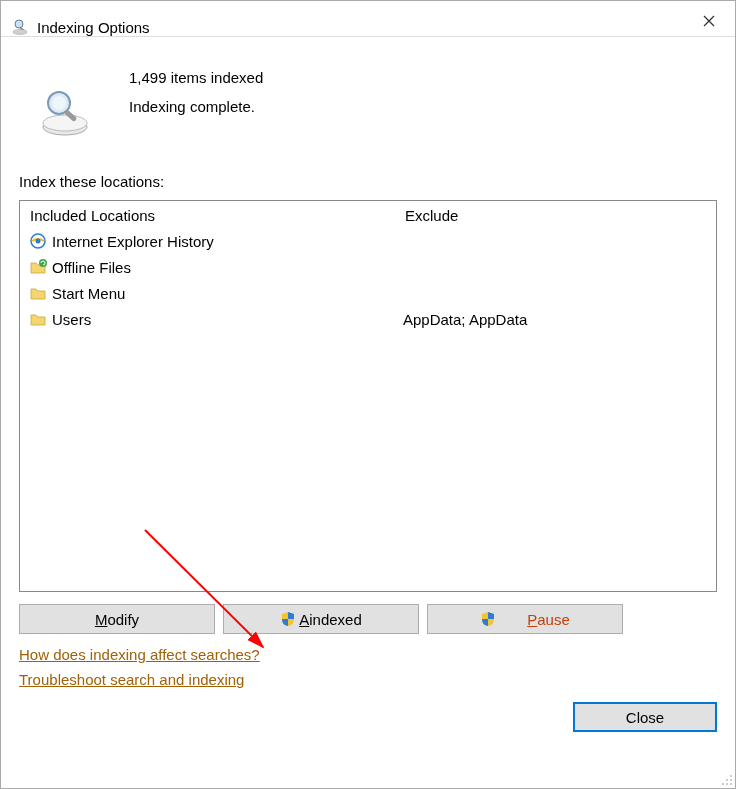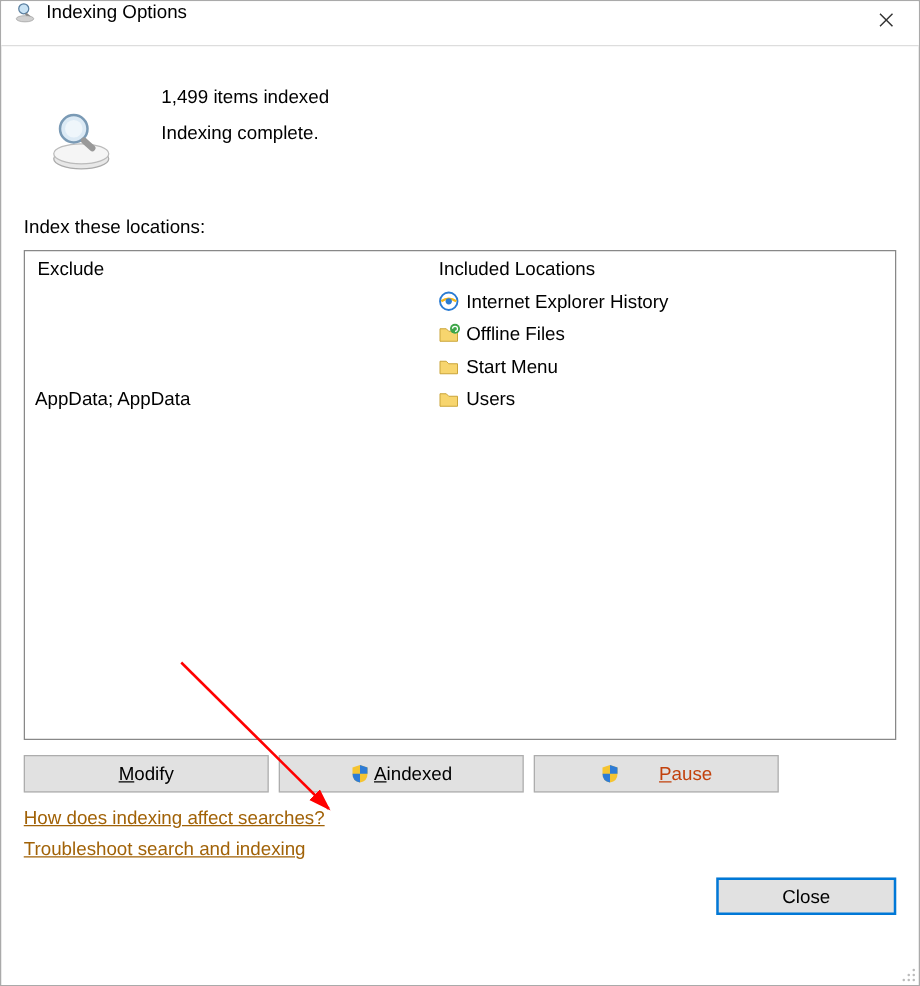--- a/index.html
+++ b/index.html
@@ -15,21 +15,21 @@
       width: 736px;
       height: 789px;
       border: 1px solid #aaa;
       background: #fff;
       display: flex;
       flex-direction: column;
     }
     .titlebar {
       height: 36px;
       display: flex;
-      align-items: flex-start;
+      align-items: flex-end;
       padding: 0 4px 0 10px;
       border-bottom: 1px solid #ddd;
       background: #fff;
     }
     .titlebar-icon {
       width: 18px; height: 18px;
       margin-right: 8px;
       display: flex; align-items: center; justify-content: center;
     }
     .titlebar-title { font-size: 15px; color: #000; }
@@ -184,27 +184,20 @@
       </div>
       <div class="status-text">
         <div class="status-line1">1,499 items indexed</div>
         <div class="status-line2">Indexing complete.</div>
       </div>
     </div>
 
     <div class="label-line">Index these locations:</div>
 
     <div class="list-box">
-      <div class="list-col right">
-        <div class="col-header">Exclude</div>
-        <div class="exclude-cell"></div>
-        <div class="exclude-cell"></div>
-        <div class="exclude-cell"></div>
-        <div class="exclude-cell">AppData; AppData</div>
-      </div>
       <div class="list-col left">
         <div class="col-header">Included Locations</div>
         <div class="list-item">
           <span class="item-icon">
             <svg width="18" height="18" viewBox="0 0 18 18">
               <circle cx="9" cy="9" r="7" fill="#fff" stroke="#2b7cd3" stroke-width="1.5"></circle>
               <path d="M 3 9 Q 9 5 15 9" fill="none" stroke="#f5b617" stroke-width="2"></path>
               <circle cx="9" cy="9" r="2.5" fill="#2b7cd3"></circle>
             </svg>
           </span>
@@ -230,20 +223,27 @@
         </div>
         <div class="list-item">
           <span class="item-icon">
             <svg width="18" height="18" viewBox="0 0 18 18">
               <path d="M 2 5 L 7 5 L 9 7 L 16 7 L 16 15 L 2 15 Z" fill="#f7d56e" stroke="#caa53a" stroke-width="0.8"></path>
             </svg>
           </span>
           <span class="item-label">Users</span>
         </div>
       </div>
+      <div class="list-col right">
+        <div class="col-header">Exclude</div>
+        <div class="exclude-cell"></div>
+        <div class="exclude-cell"></div>
+        <div class="exclude-cell"></div>
+        <div class="exclude-cell">AppData; AppData</div>
+      </div>
     </div>
 
     <div class="buttons-row">
       <button class="btn">
           <span><span class="underline-char">M</span><span>odify</span></span>
         </button>
       <button class="btn">
         <span class="shield">
           <svg width="16" height="16" viewBox="0 0 16 16">
             <path d="M 8 1 L 14 3 L 14 8 Q 14 14 8 15 Q 2 14 2 8 L 2 3 Z" fill="#f5c431"></path>

